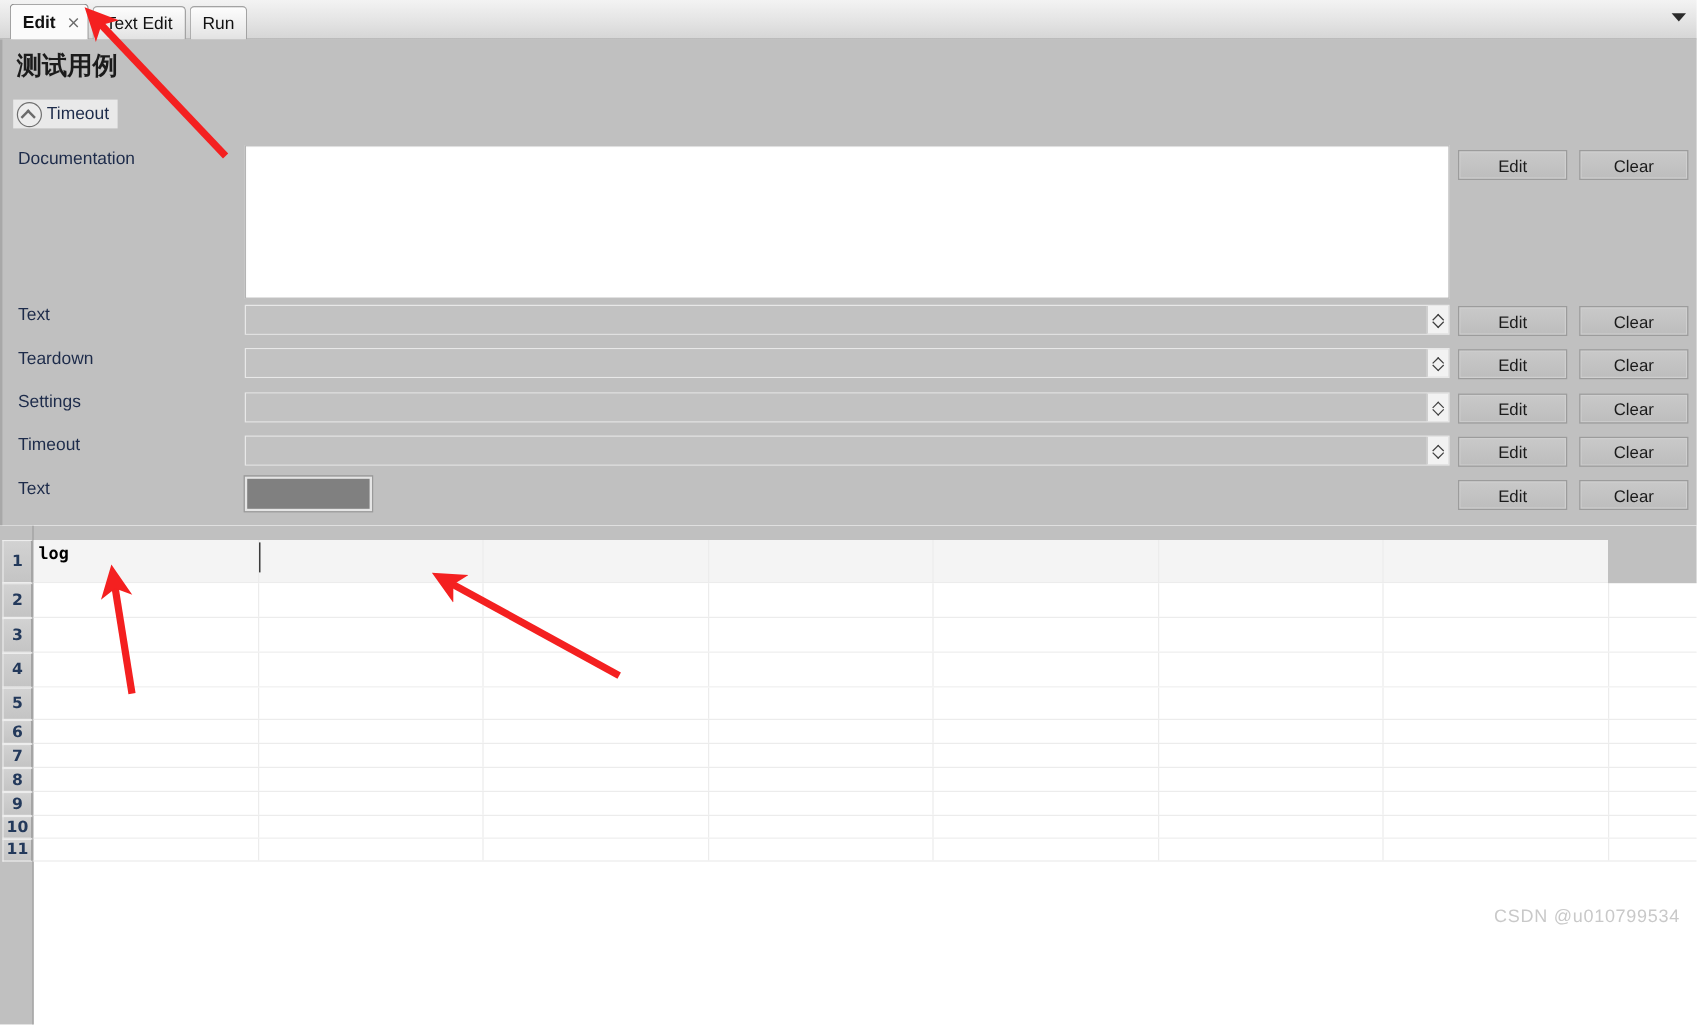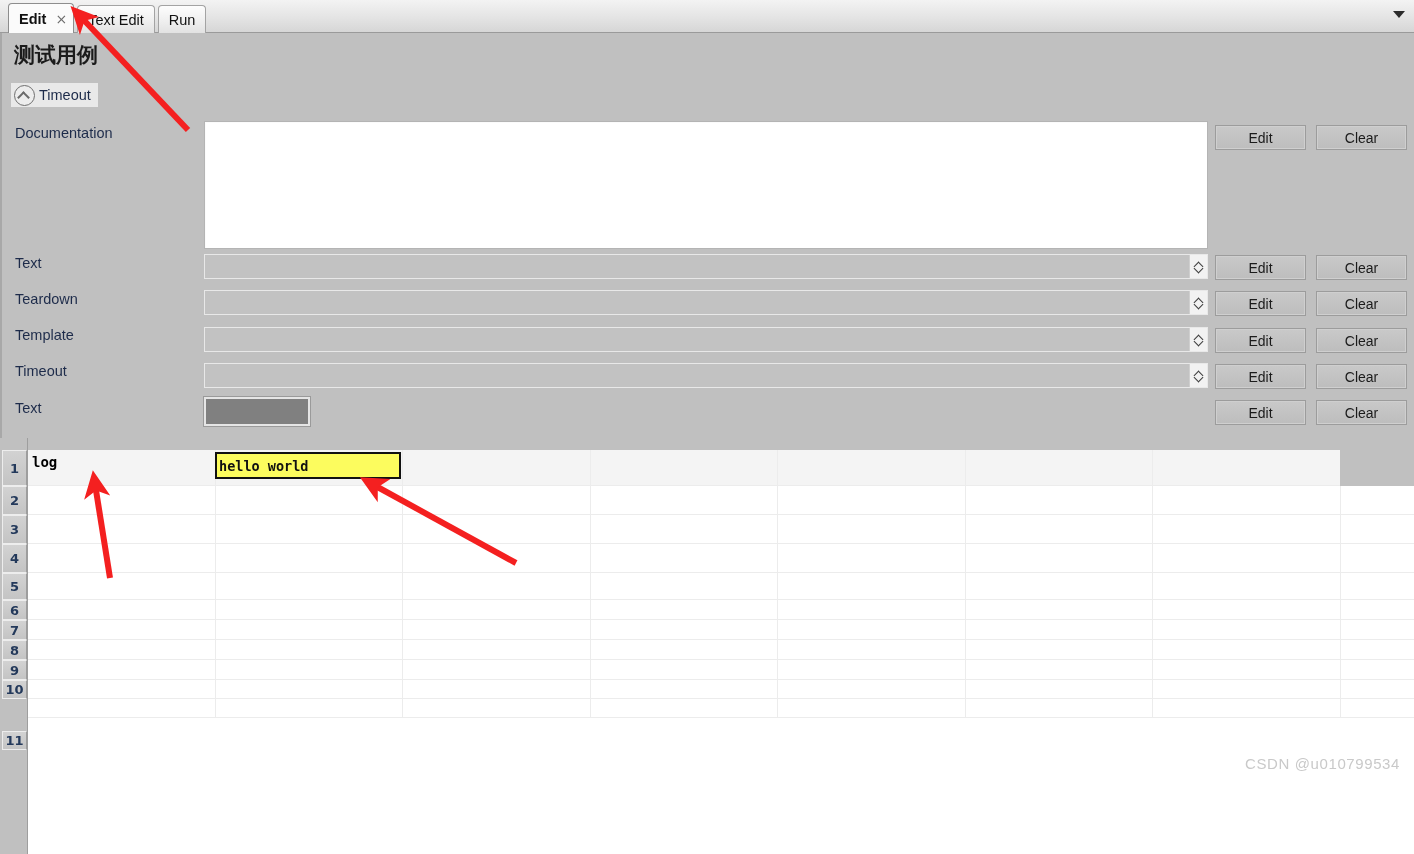--- a/index.html
+++ b/index.html
@@ -388,21 +388,21 @@
     <div class="fieldrow" style="top:257px;">
       <input class="finput" value="" style="">
       <span class="spinner">
         <span class="sp-up"></span>
         <span class="sp-dn"></span>
       </span>
     </div>
     <div class="btn" style="left:1213px; top:258px;">Edit</div>
     <div class="btn" style="left:1314px; top:258px;">Clear</div>
 
-    <div class="frow-label" style="top:294px;">Template</div>
+    <div class="frow-label" style="top:294px;">Settings</div>
     <div class="fieldrow" style="top:294px;">
       <input class="finput" value="" style="">
       <span class="spinner">
         <span class="sp-up"></span>
         <span class="sp-dn"></span>
       </span>
     </div>
     <div class="btn" style="left:1213px; top:295px;">Edit</div>
     <div class="btn" style="left:1314px; top:295px;">Clear</div>
 
@@ -532,25 +532,24 @@
     <div class="gutter-cell" style="top:12px;  height:36px;">1</div>
     <div class="gutter-cell" style="top:48px;  height:29px;">2</div>
     <div class="gutter-cell" style="top:77px;  height:29px;">3</div>
     <div class="gutter-cell" style="top:106px; height:29px;">4</div>
     <div class="gutter-cell" style="top:135px; height:27px;">5</div>
     <div class="gutter-cell" style="top:162px; height:20px;">6</div>
     <div class="gutter-cell" style="top:182px; height:20px;">7</div>
     <div class="gutter-cell" style="top:202px; height:20px;">8</div>
     <div class="gutter-cell" style="top:222px; height:20px;">9</div>
     <div class="gutter-cell" style="top:242px; height:19px;">10</div>
-    <div class="gutter-cell" style="top:261px; height:19px;margin-top:32px;">11</div>
+    <div class="gutter-cell" style="top:261px; height:19px;">11</div>
 
     <div class="cell-log">log</div>
     <div class="cell-caret"></div>
-    <div class="cell-selected">hello world</div>
   </div>
 
   <svg class="arrows" viewBox="0 0 1414 854">
     <defs>
       <marker id="ah" markerWidth="5" markerHeight="5" refX="2.3" refY="2.5" orient="auto" markerUnits="strokeWidth">
         <path d="M0,0.3 L4.6,2.5 L0,4.7 L1.2,2.5 Z" fill="#f42020"></path>
       </marker>
     </defs>
     <line x1="188" y1="130" x2="80" y2="16" stroke="#f42020" stroke-width="6" marker-end="url(#ah)"></line>
     <line x1="110" y1="578" x2="95" y2="484" stroke="#f42020" stroke-width="6" marker-end="url(#ah)"></line>

